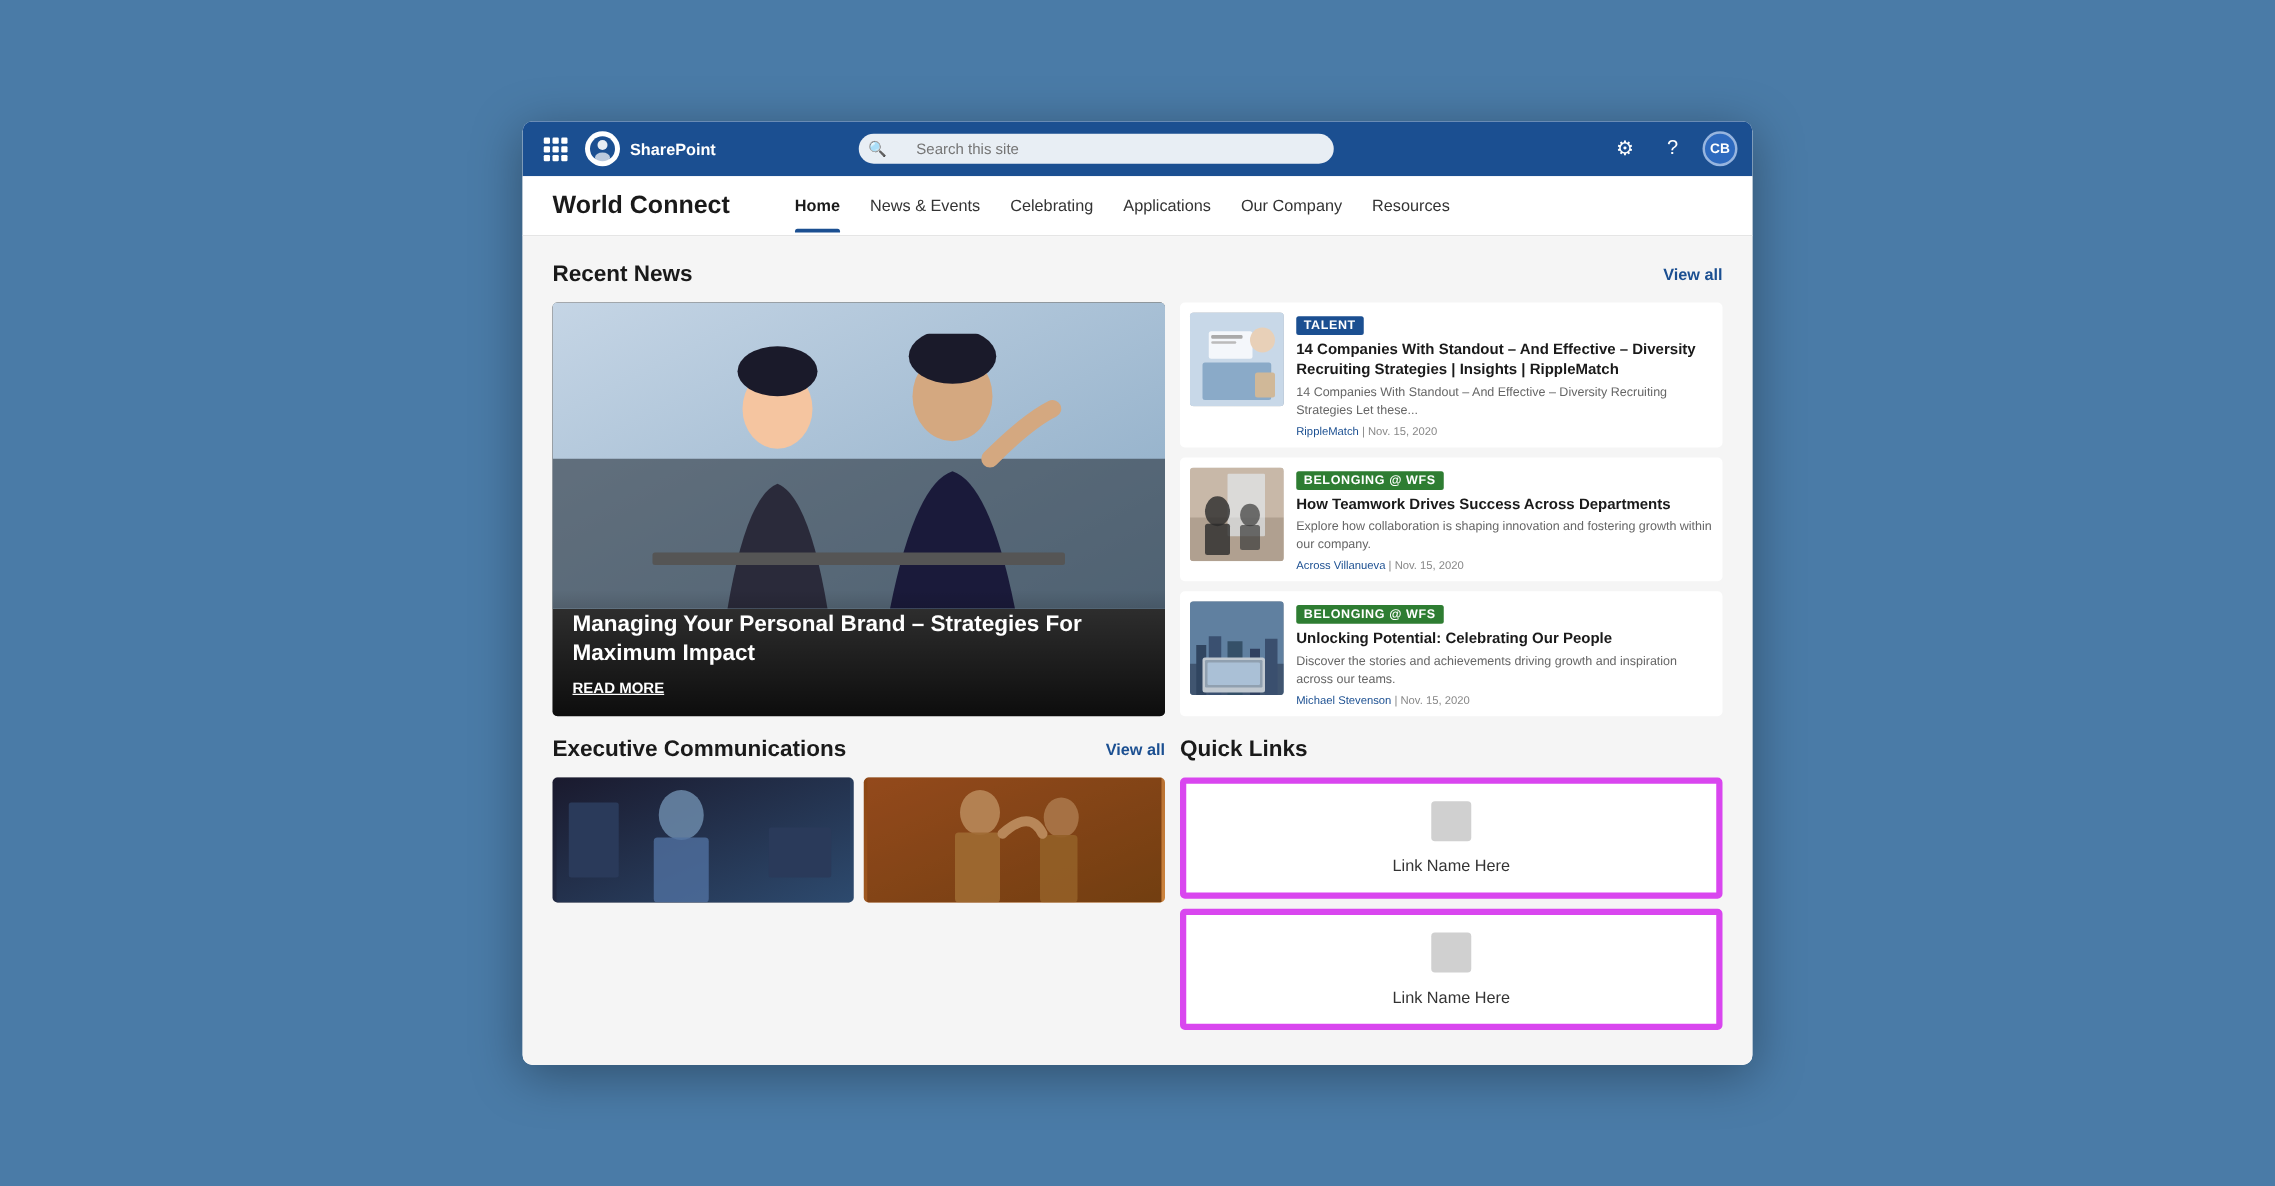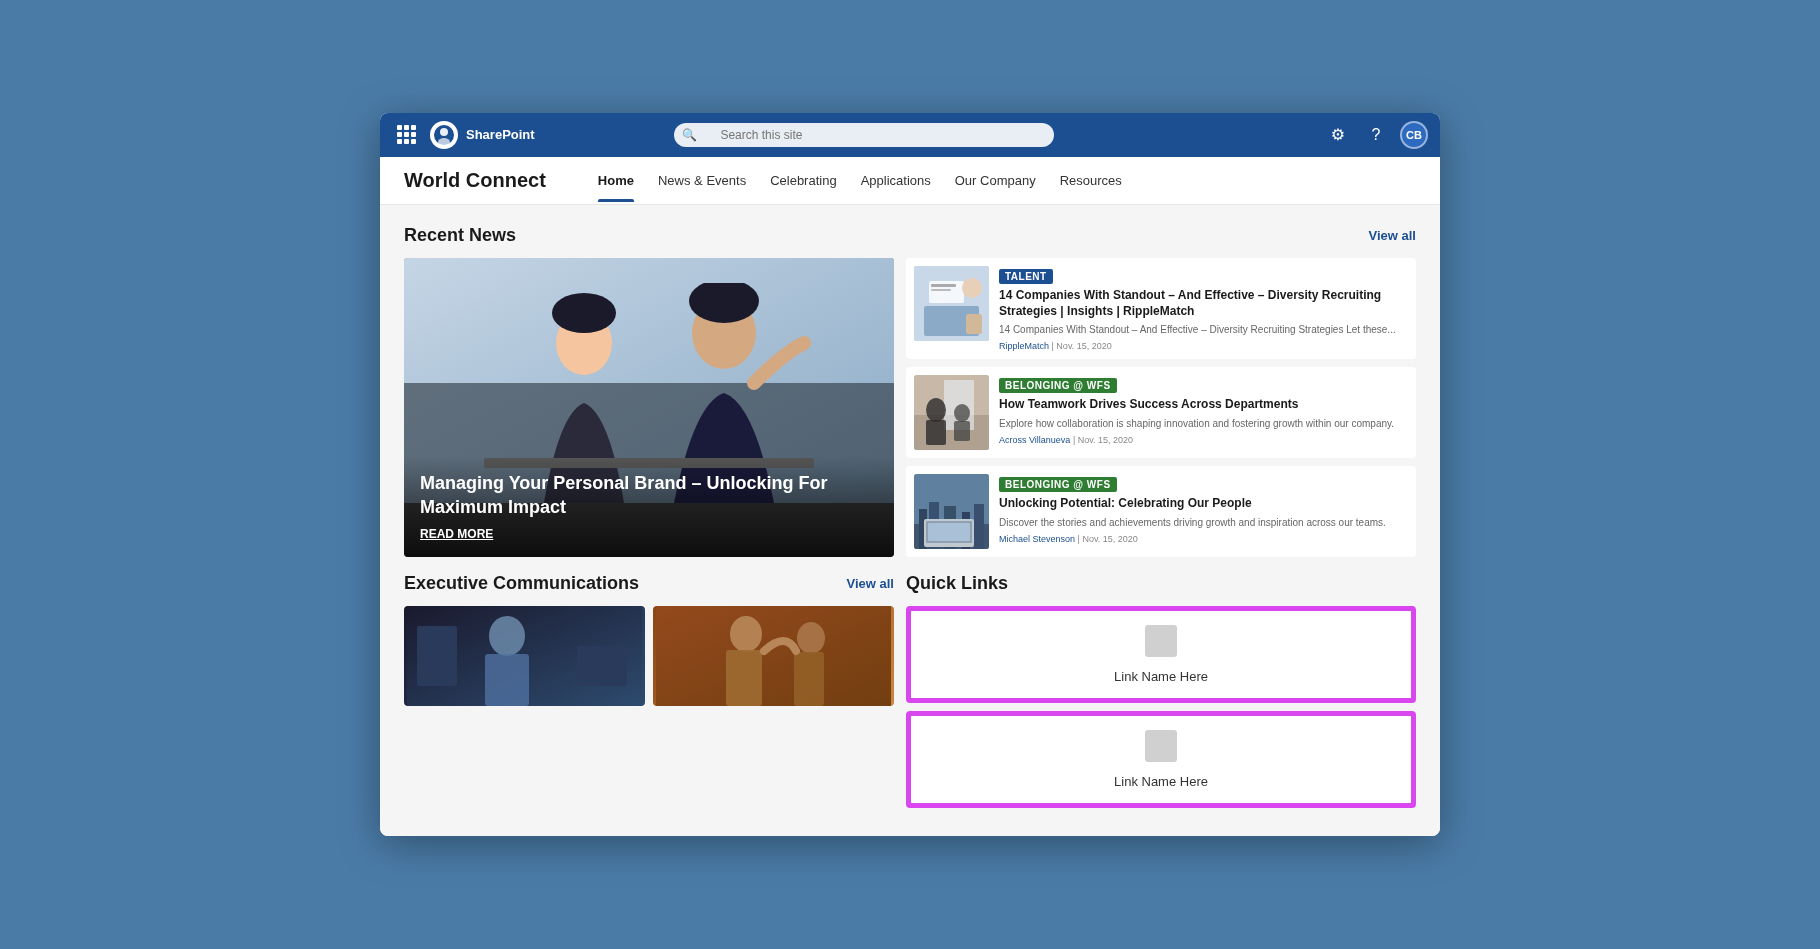--- a/index.html
+++ b/index.html
@@ -5,21 +5,21 @@
     * { box-sizing: border-box; margin: 0; padding: 0; }
     body {
       background-color: #4a7ba7;
       font-family: 'Segoe UI', Arial, sans-serif;
       min-height: 949px;
       display: flex;
       align-items: center;
       justify-content: center;
     }
     .browser-window {
-      width: 1060px;
+      width: 984px;
       background: #fff;
       border-radius: 8px;
       overflow: hidden;
       box-shadow: 0 8px 40px rgba(0,0,0,0.35);
     }
     
     .top-bar {
       background: #1b4f91;
       display: flex;
       align-items: center;
@@ -428,21 +428,21 @@
             <ellipse cx="320" cy="50" rx="32" ry="36" fill="#d4a880"></ellipse>
             <path d="M270 220 Q290 120 320 110 Q350 120 370 220Z" fill="#1a1a3a"></path>
             <ellipse cx="320" cy="18" rx="35" ry="22" fill="#1a1a2a"></ellipse>
 
             <path d="M350 100 Q380 70 400 60" stroke="#d4a880" stroke-width="14" fill="none" stroke-linecap="round"></path>
 
             <rect x="80" y="175" width="330" height="10" rx="2" fill="#555"></rect>
           </svg>
         </div>
         <div class="hero-overlay">
-          <div class="hero-title">Managing Your Personal Brand – Unlocking For Maximum Impact</div>
+          <div class="hero-title">Managing Your Personal Brand – Strategies For Maximum Impact</div>
           <div class="hero-read-more">READ MORE</div>
         </div>
       </div>
 
       <div class="side-news">
 
         <div class="news-card">
           <div class="news-card-image">
             <div class="news-img-talent">
               <svg width="75" height="75" viewBox="0 0 75 75">

